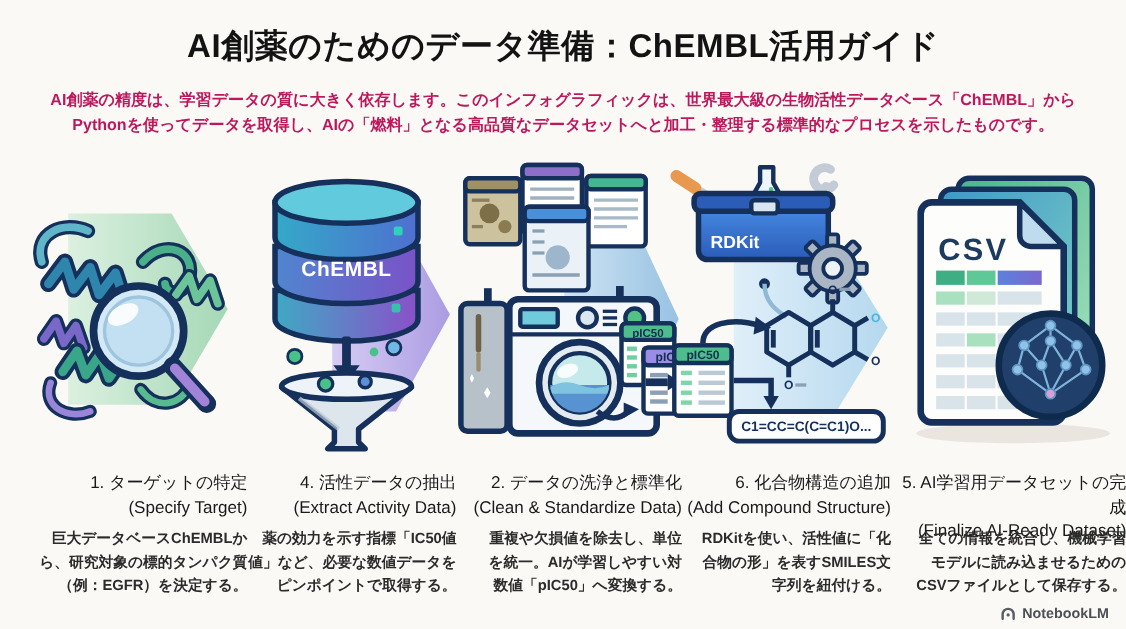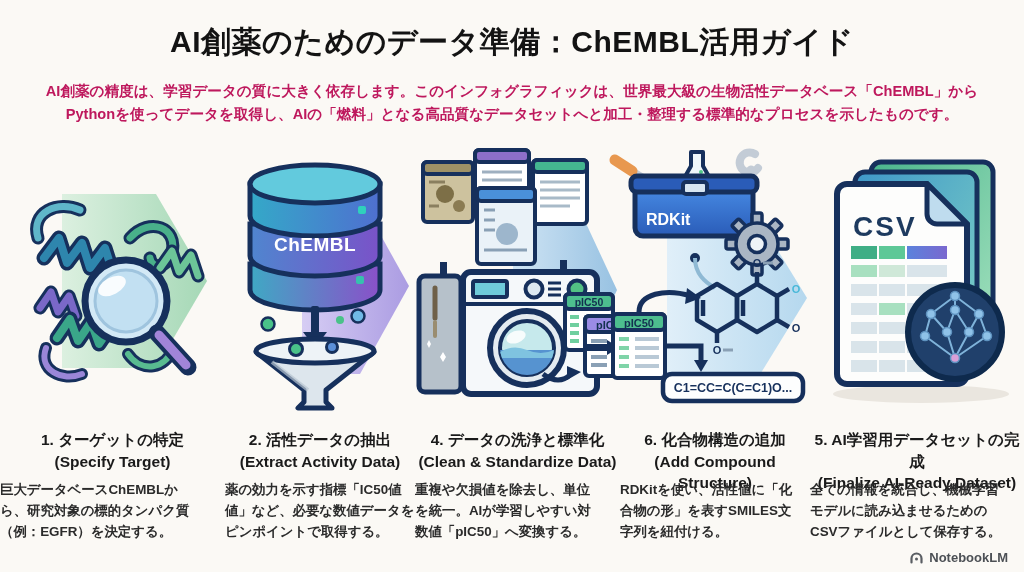--- a/index.html
+++ b/index.html
@@ -8,24 +8,24 @@
   .title{position:absolute;top:22px;left:0;width:1024px;text-align:center;
          font-size:30px;font-weight:800;color:#131313;letter-spacing:0.5px;}
   .subtitle{position:absolute;top:80px;left:22px;width:980px;text-align:center;
          font-size:14.6px;font-weight:700;color:#be185d;line-height:1.6;white-space:pre-line;}
   .panels{position:absolute;top:146px;left:0;width:1024px;height:262px;display:grid;
          grid-template-columns:225px 190px 205px 190px 214px;}
   .panel{display:flex;justify-content:flex-end;align-items:flex-start;}
   .panel svg{overflow:visible;display:block;}
   .titles-row{position:absolute;top:429px;left:0;width:1024px;display:grid;
          grid-template-columns:225px 190px 205px 190px 214px;}
-  .step-title{text-align:center;font-size:15.5px;font-weight:700;color:#1a1a1a;line-height:1.4;}
+  .step-title{text-align:right;font-size:15.5px;font-weight:400;color:#1a1a1a;line-height:1.4;}
   .desc-row{position:absolute;top:479px;left:0;width:1024px;display:grid;
          grid-template-columns:225px 190px 205px 190px 214px;}
-  .step-desc{text-align:left;font-size:13.4px;font-weight:700;color:#2b2b2b;line-height:1.58;white-space:pre-line;}
+  .step-desc{text-align:right;font-size:13.4px;font-weight:700;color:#2b2b2b;line-height:1.58;white-space:pre-line;}
   .footer{position:absolute;right:16px;bottom:7px;display:flex;align-items:flex-end;gap:5px;}
   .footer-text{font-size:13px;font-weight:600;color:#4c5055;}
   svg text{font-family:"Liberation Sans","DejaVu Sans",sans-serif;font-weight:bold;}
 </style>
 </head>
 <body>
 
 <div class="canvas">
 
   <div class="title">AI創薬のためのデータ準備：ChEMBL活用ガイド</div>
@@ -423,25 +423,25 @@
       </svg>
     </div>
   </div>
 
   <div class="titles-row">
     <div class="step-title">
       <div>1. ターゲットの特定</div>
       <div>(Specify Target)</div>
     </div>
     <div class="step-title">
-      <div>2. 活性データの抽出</div>
+      <div>4. 活性データの抽出</div>
       <div>(Extract Activity Data)</div>
     </div>
     <div class="step-title">
-      <div>4. データの洗浄と標準化</div>
+      <div>2. データの洗浄と標準化</div>
       <div>(Clean &amp; Standardize Data)</div>
     </div>
     <div class="step-title">
       <div>6. 化合物構造の追加</div>
       <div>(Add Compound Structure)</div>
     </div>
     <div class="step-title">
       <div>5. AI学習用データセットの完成</div>
       <div>(Finalize AI-Ready Dataset)</div>
     </div>

